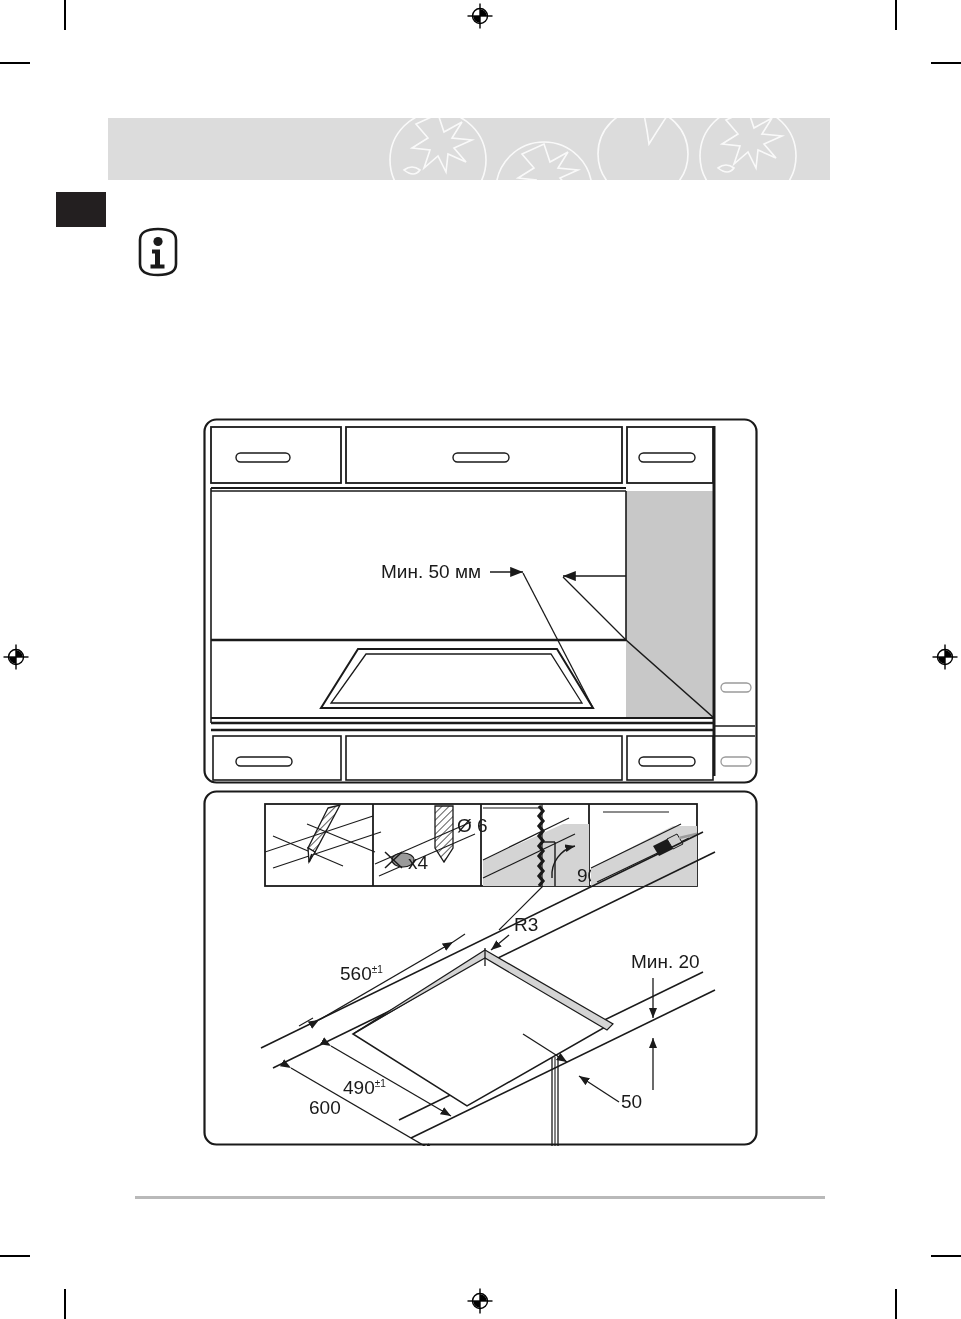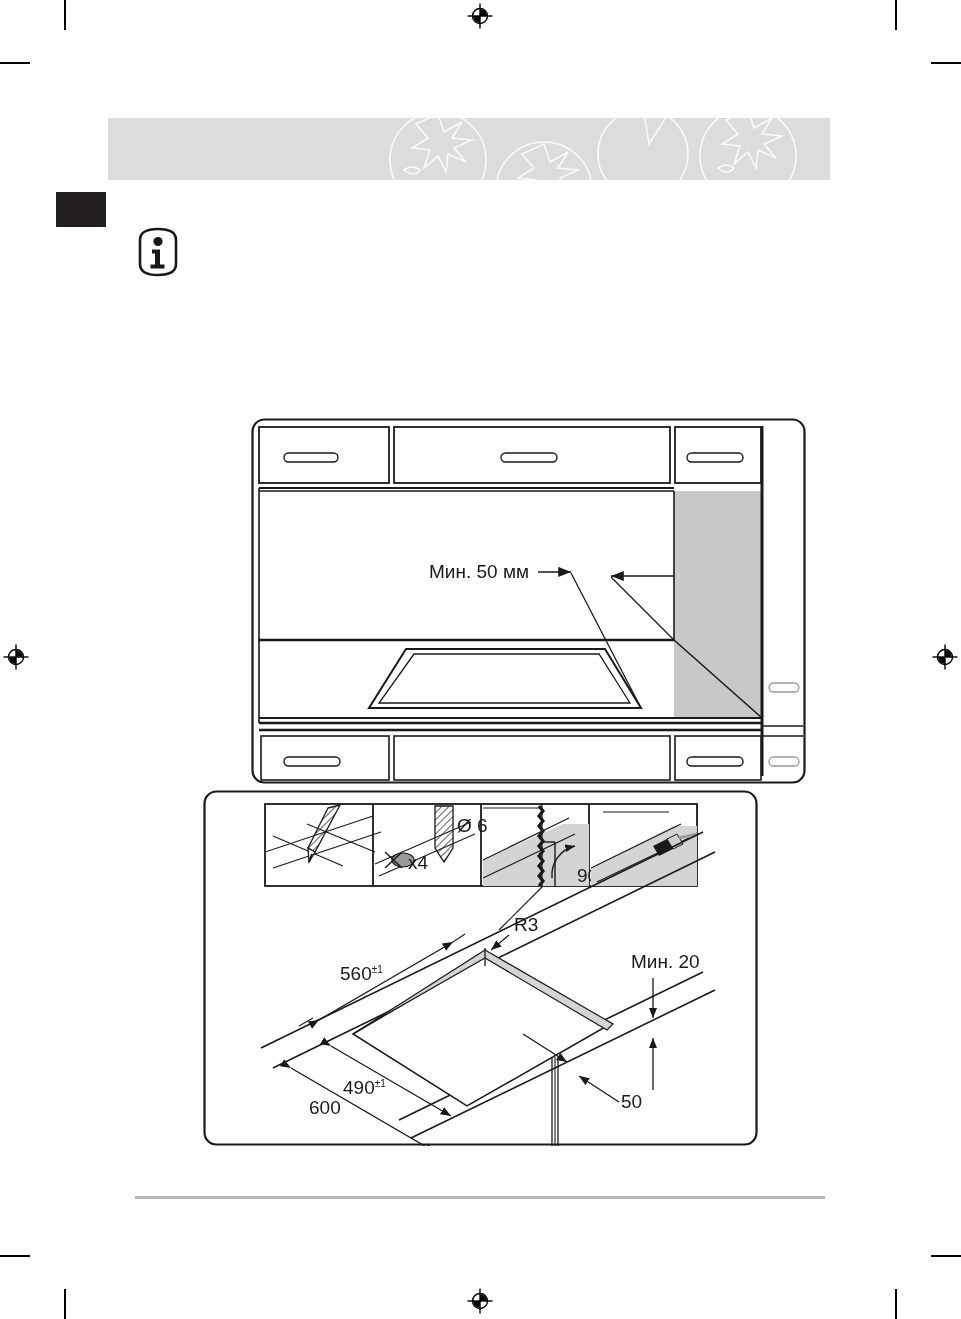--- a/index.html
+++ b/index.html
@@ -24,21 +24,21 @@
 
   
   #section-tab{
     position:absolute;left:56px;top:192px;width:50px;height:35px;background:#231f20;
   }
 
   
   #info-icon{position:absolute;left:130px;top:224px;width:56px;height:56px;}
 
   
-  #figure-kitchen{position:absolute;left:203px;top:418px;width:555px;height:366px;margin-left:48px;}
+  #figure-kitchen{position:absolute;left:203px;top:418px;width:555px;height:366px;}
   #figure-cutout{position:absolute;left:203px;top:790px;width:555px;height:356px;}
 
   
   #footer-rule{
     position:absolute;left:135px;top:1196px;width:690px;height:3px;background:#b9b9b9;
   }
 
   text{font-family:"Liberation Sans","DejaVu Sans",sans-serif;fill:#1a1a1a;}
   .dim-label{font-size:19px;}
   .sup{font-size:10px;}

